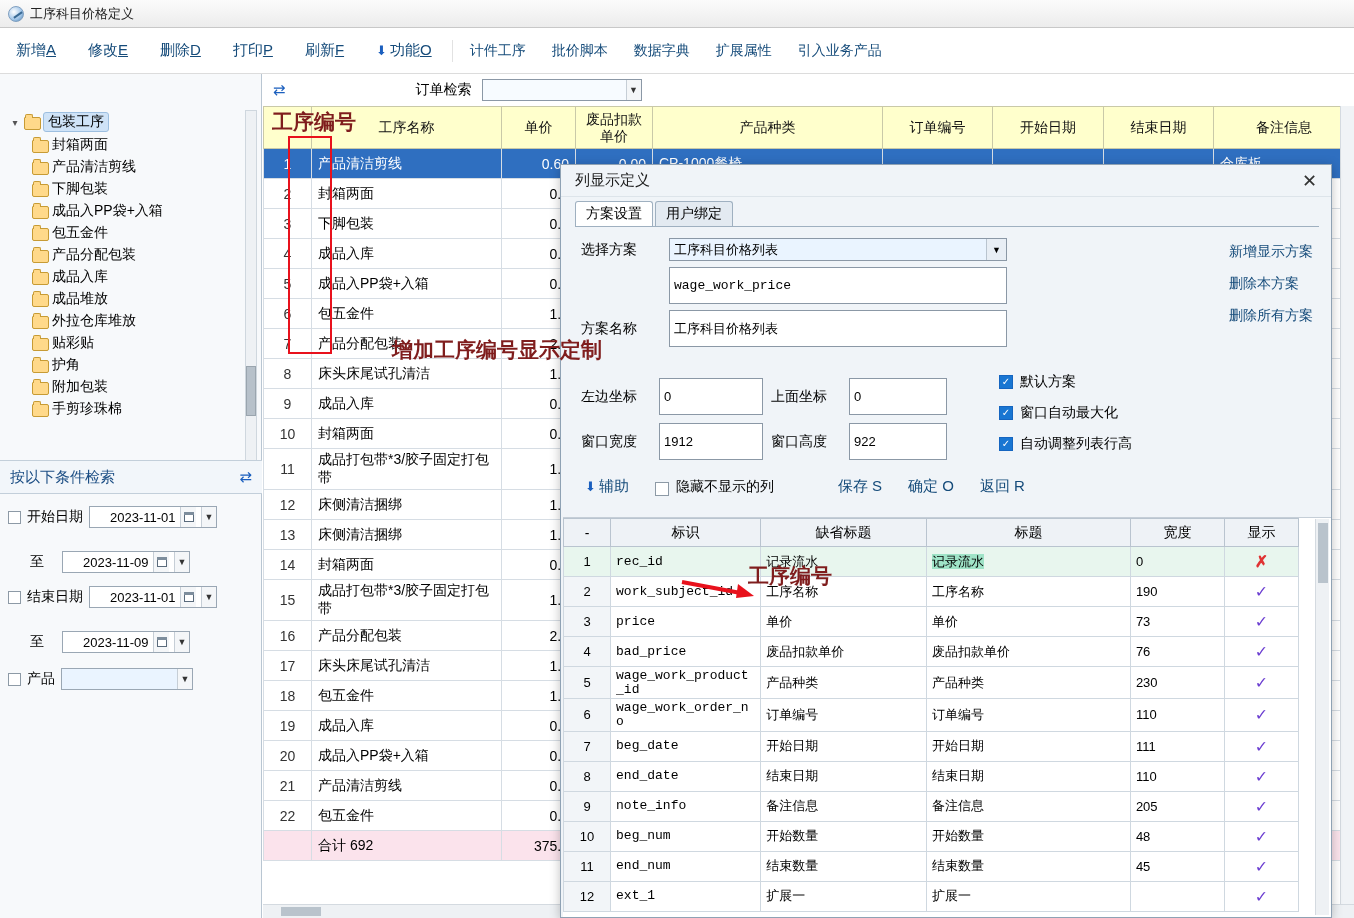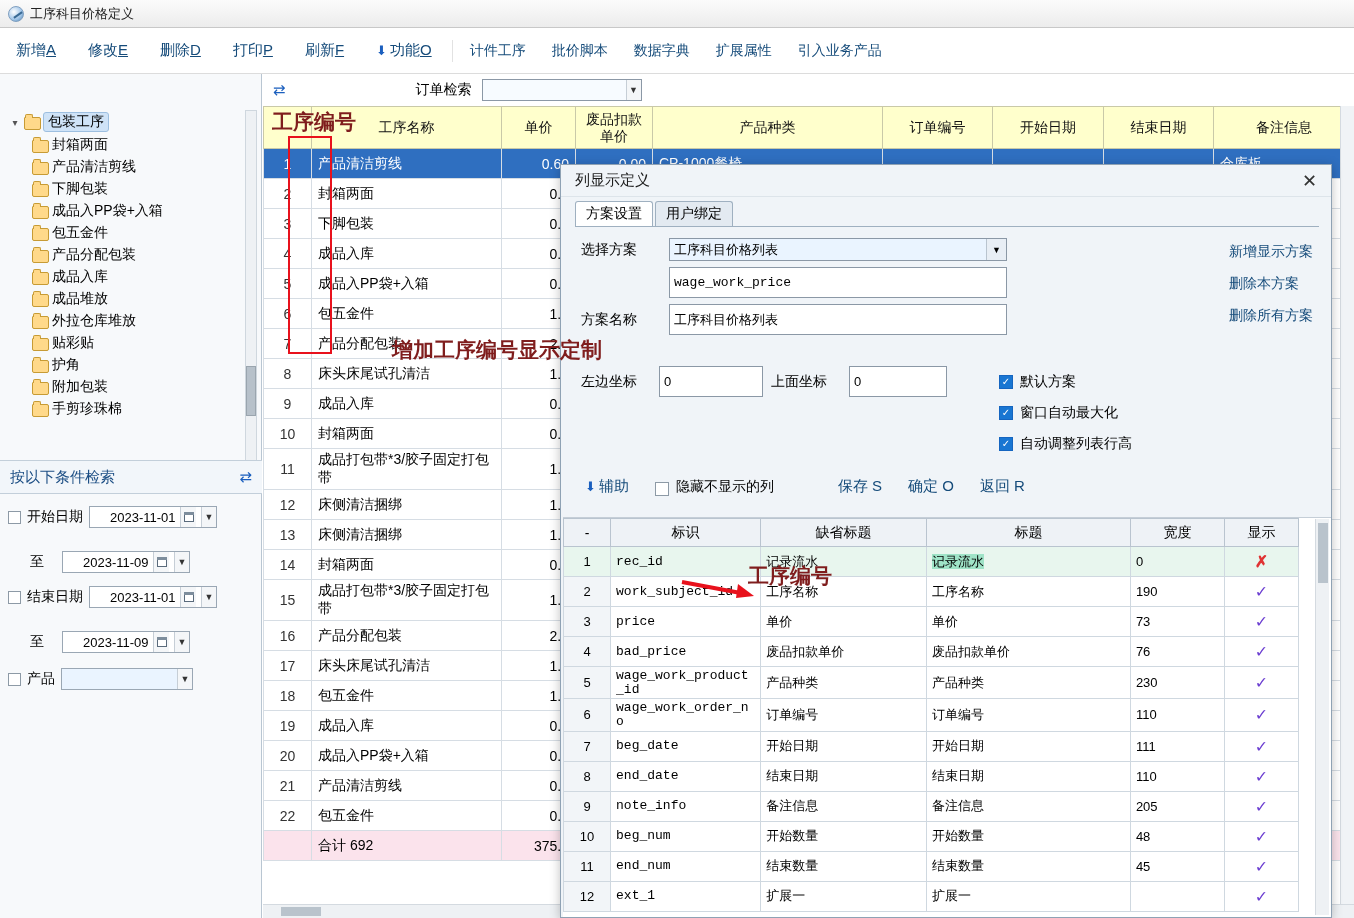--- a/index.html
+++ b/index.html
@@ -187,21 +187,21 @@
   .tabs { display:flex; gap:2px; padding:4px 12px 0 14px; }
   .tab {
     border:1px solid #9fb0c0; border-bottom:none; padding:3px 10px; font-size:14px;
     background:#e3eaf1; border-radius:3px 3px 0 0;
   }
   .tab.active { background:#ffffff; }
   .tabline { height:1px; background:#9fb0c0; margin:0 12px 8px 14px; }
   .frow { display:flex; align-items:center; padding:3px 0 3px 20px; gap:10px; }
   .flabel { width:78px; font-size:14px; }
   .finput {
-    height:31px; border:1px solid #8b98a6; background:#fff; font-size:13px;
+    height:37px; border:1px solid #8b98a6; background:#fff; font-size:13px;
     padding:2px 4px; display:flex; align-items:center;
   }
   .finput.mono { font-family:"Liberation Mono", monospace; }
   .fcombo {
     width:338px; height:23px; border:1px solid #8b98a6; background:#eaf4ff;
     display:flex; align-items:center; justify-content:space-between; font-size:13px;
     padding-left:4px;
   }
   .fcombo .dda {
     width:20px; height:21px; background:#e8eef5; border-left:1px solid #b9c4cf;
@@ -751,20 +751,26 @@
     <span class="rlink">删除所有方案</span>
   </div>
 
   <div class="coordrow" style="margin-top:28px;">
     <span class="flabel">左边坐标</span>
     <span class="finput" style="width:104px;">0</span>
     <span class="flabel" style="width:70px; text-align:left;">上面坐标</span>
     <span class="finput" style="width:98px;">0</span>
   </div>
 
+  <div class="coordrow" style="margin-top:8px;">
+    <span class="flabel">窗口宽度</span>
+    <span class="finput" style="width:104px;">1912</span>
+    <span class="flabel" style="width:70px; text-align:left;">窗口高度</span>
+    <span class="finput" style="width:98px;">922</span>
+  </div>
 
   <div style="position:absolute; left:438px; top:204px;">
     <div class="checkline">
       <span class="cbx-on">✓</span>
       <span>默认方案</span>
     </div>
     <div class="checkline" style="margin-top:13px;">
       <span class="cbx-on">✓</span>
       <span>窗口自动最大化</span>
     </div>

